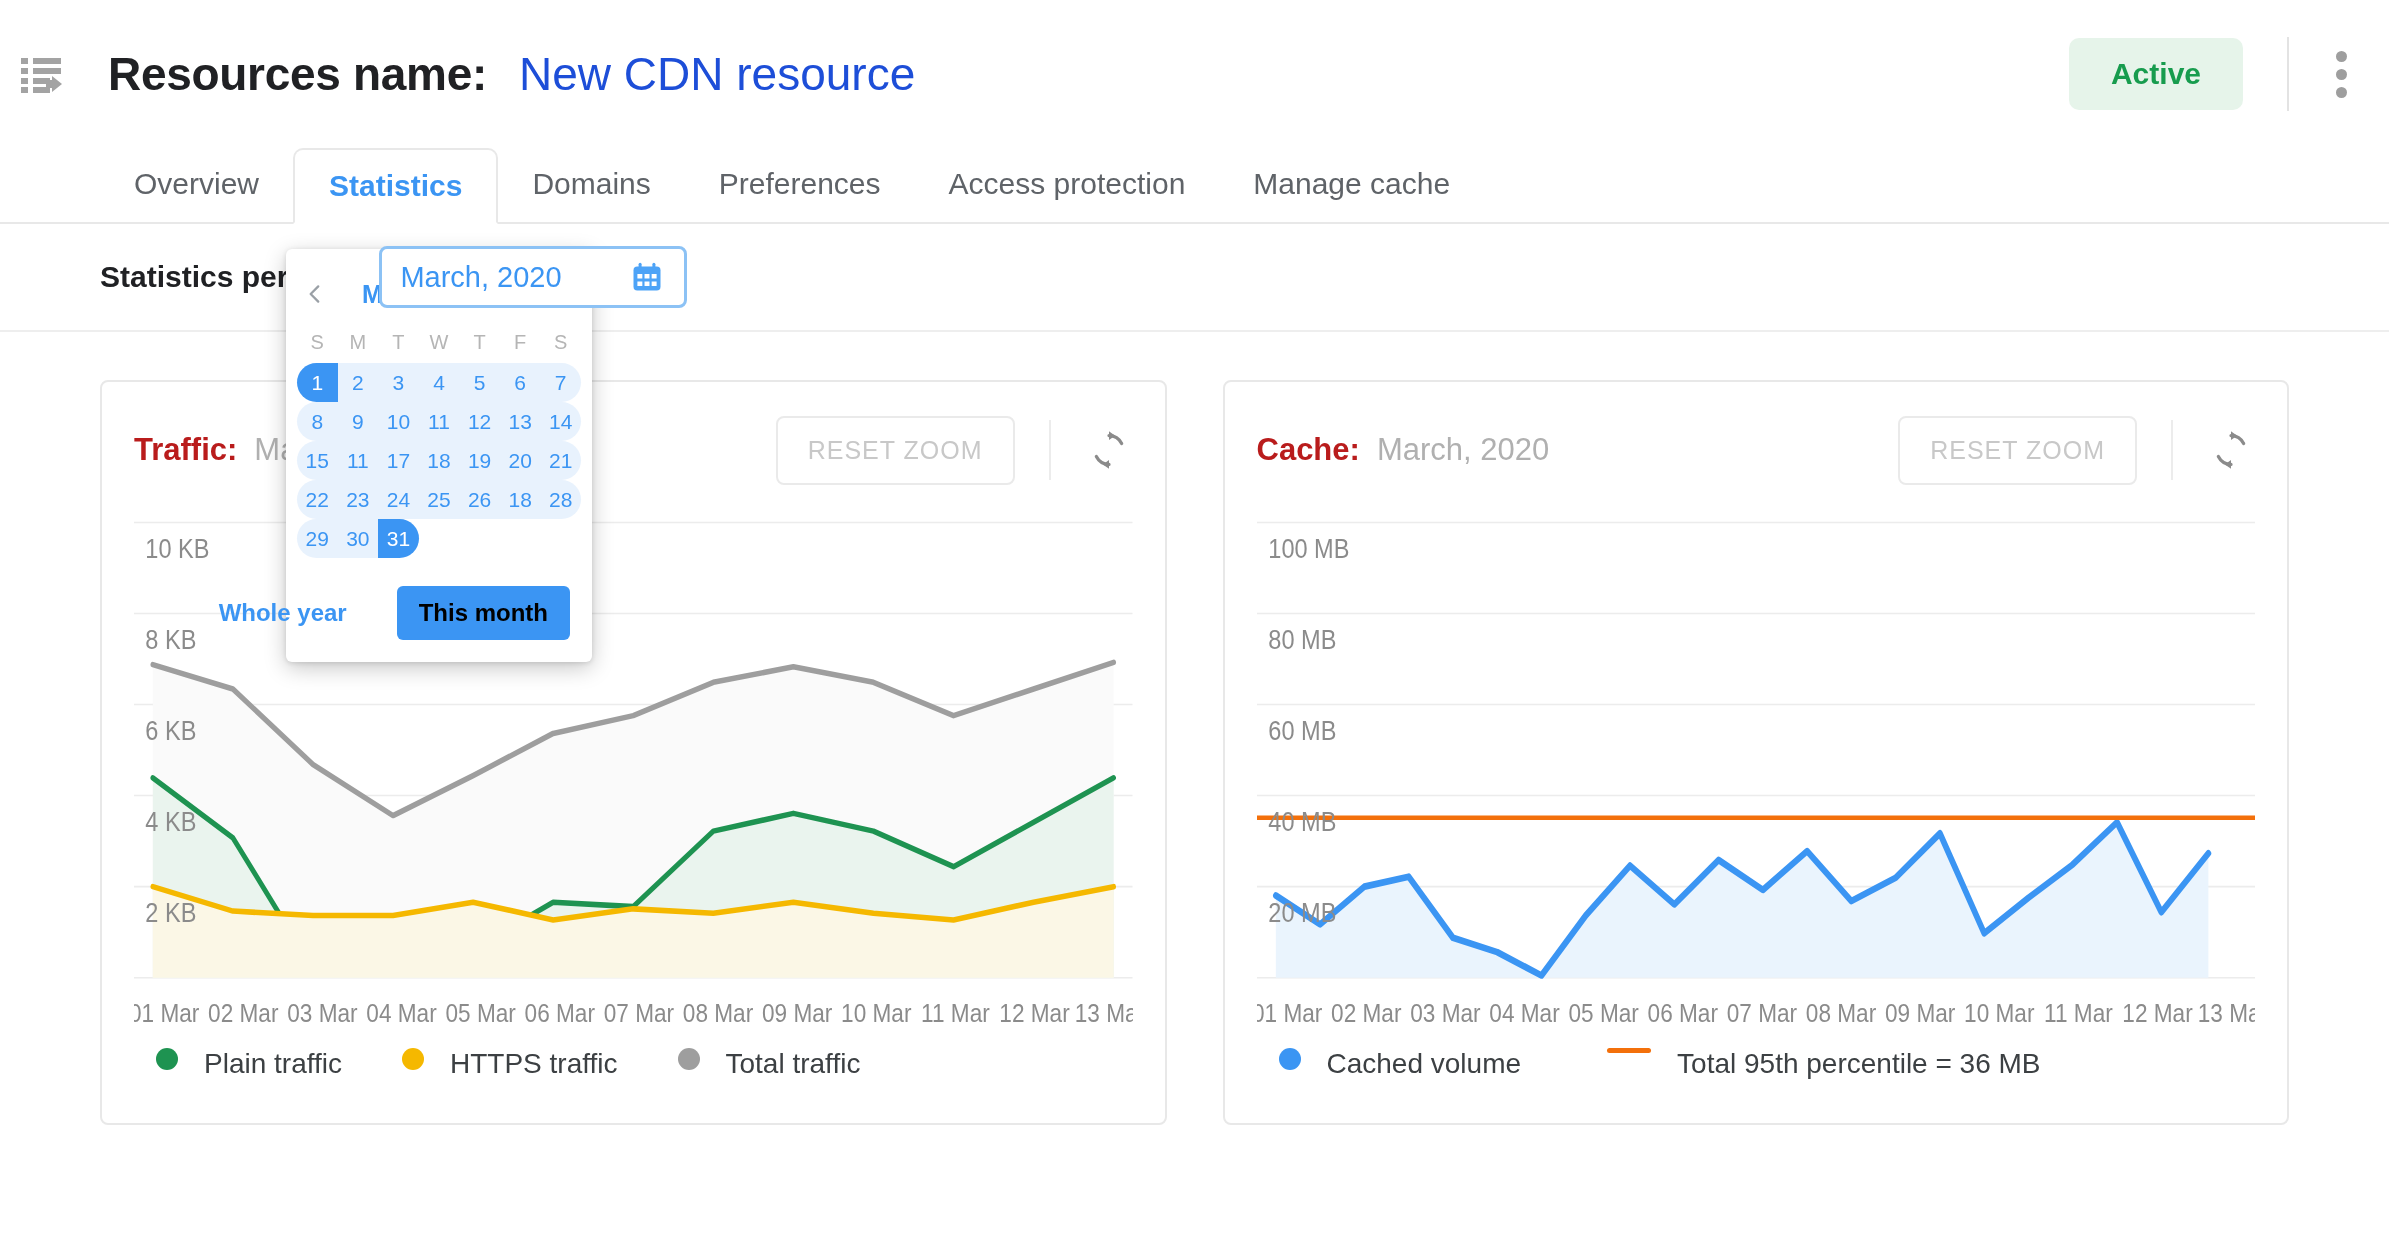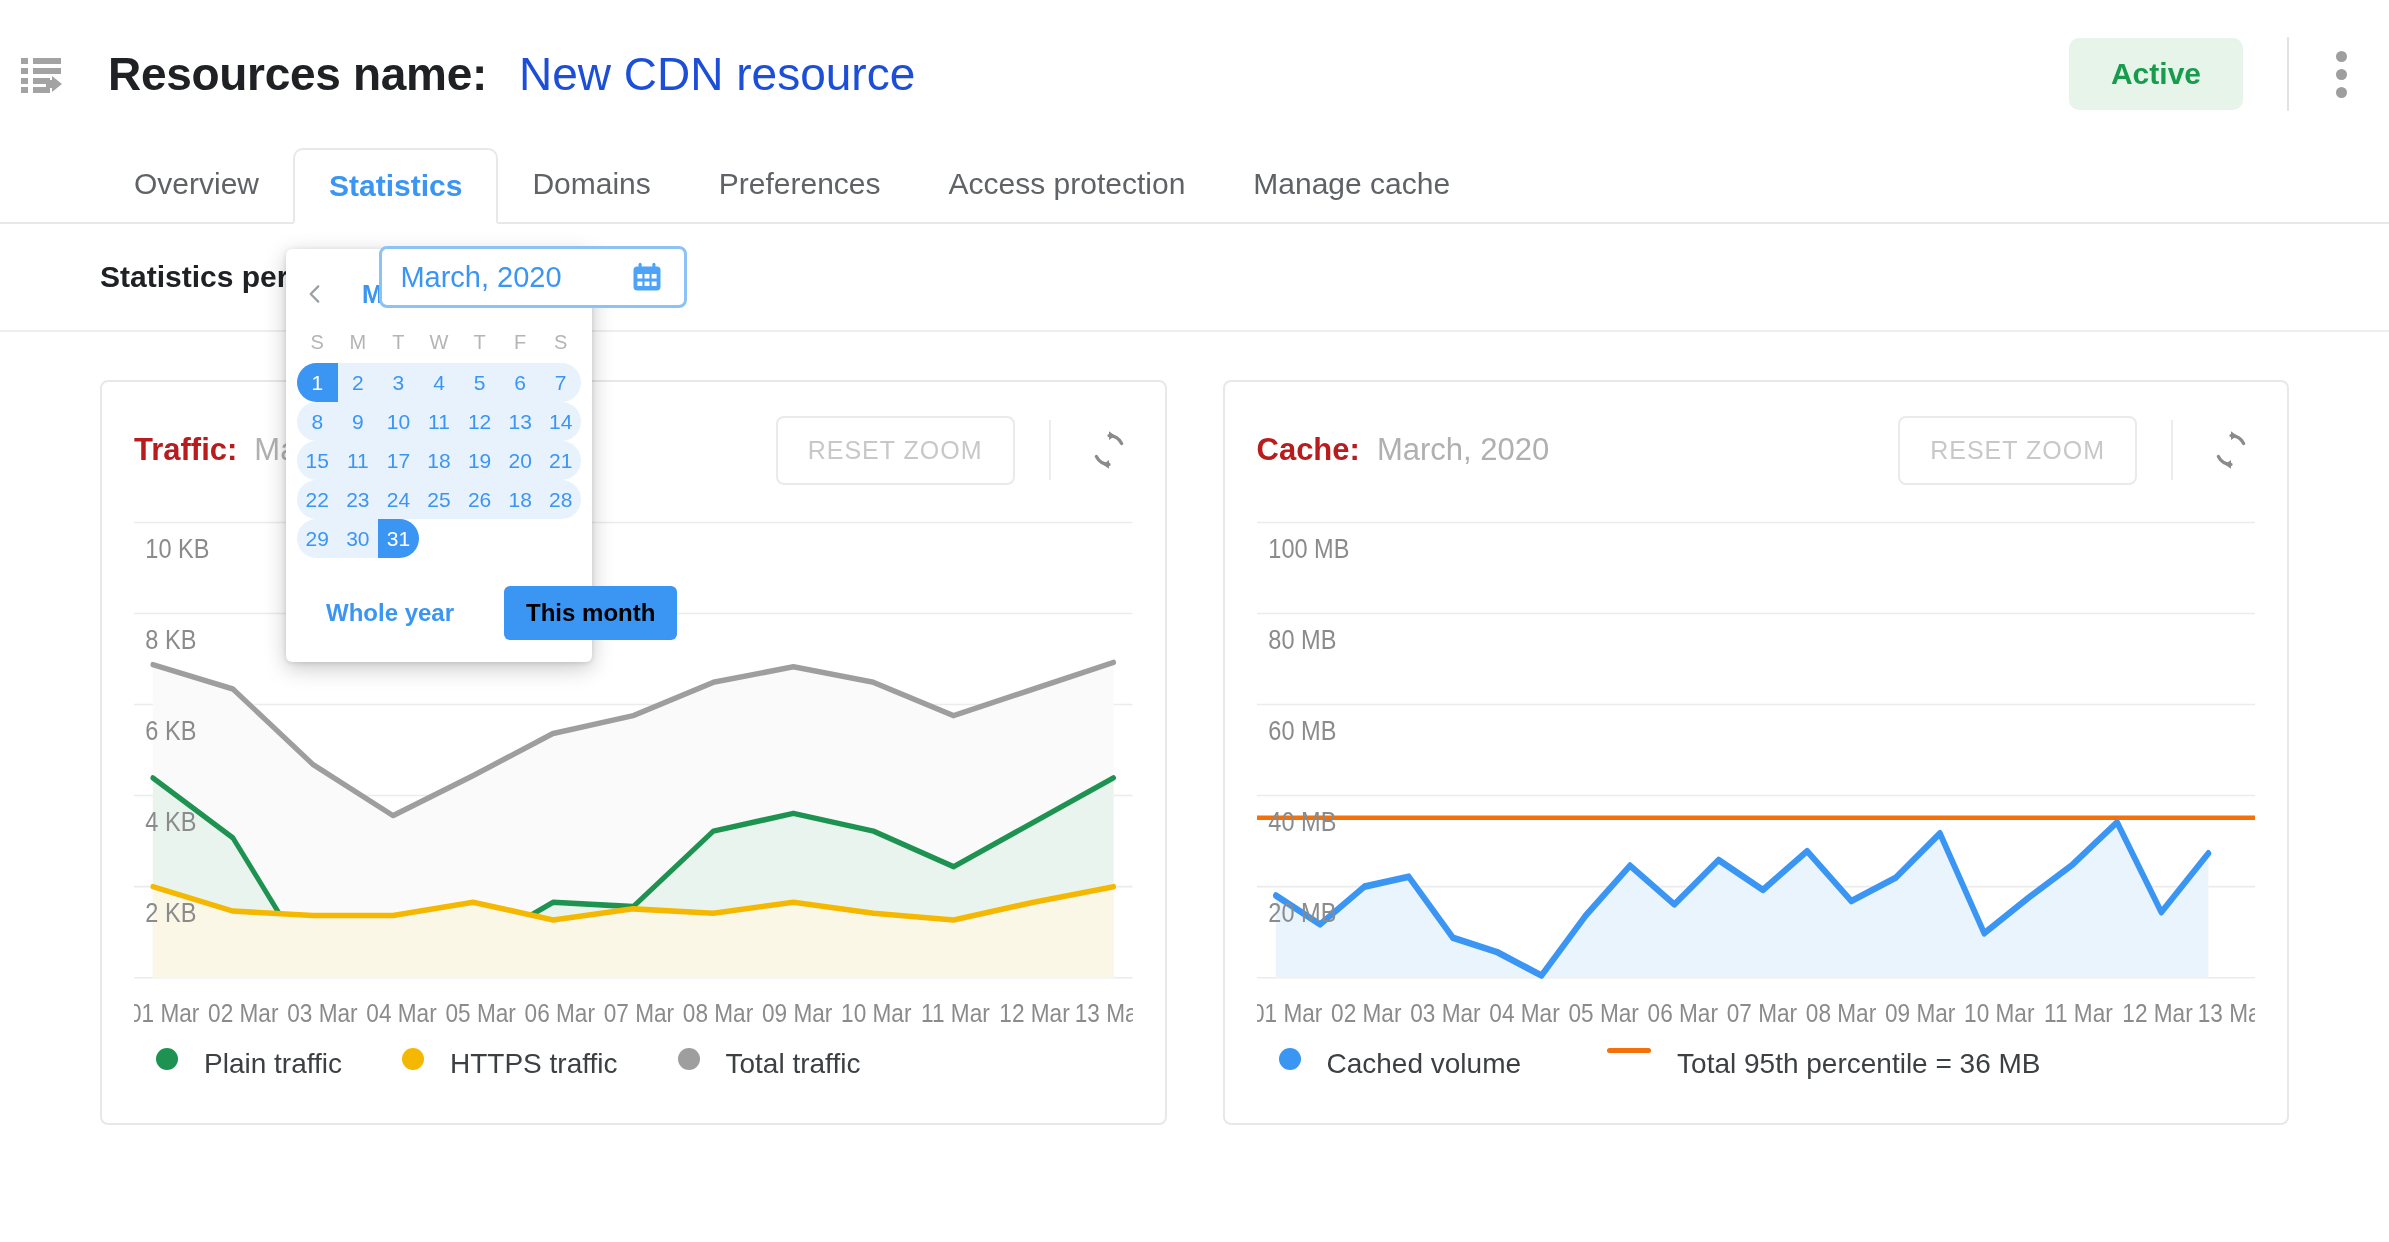--- a/index.html
+++ b/index.html
@@ -223,21 +223,21 @@
   .cal-row.r2 .cal-cell:first-child,
   .cal-row.r3 .cal-cell:first-child,
   .cal-row.r4 .cal-cell:first-child { border-top-left-radius: 20px; border-bottom-left-radius: 20px;}
   .cal-row.r1 .cal-cell:last-child,
   .cal-row.r2 .cal-cell:last-child,
   .cal-row.r3 .cal-cell:last-child { border-top-right-radius: 20px; border-bottom-right-radius: 20px;}
 
   .cal-foot {
     display: flex;
     align-items: center;
-    justify-content: space-between;
+    justify-content: flex-end;
     padding: 16px 22px 22px;
     gap: 0;
   }
   .cal-link {
     font-size: 24px;
     color: #3b95f3;
     font-weight: 700;
     cursor: pointer;
     padding: 8px 18px;
     white-space: nowrap;

